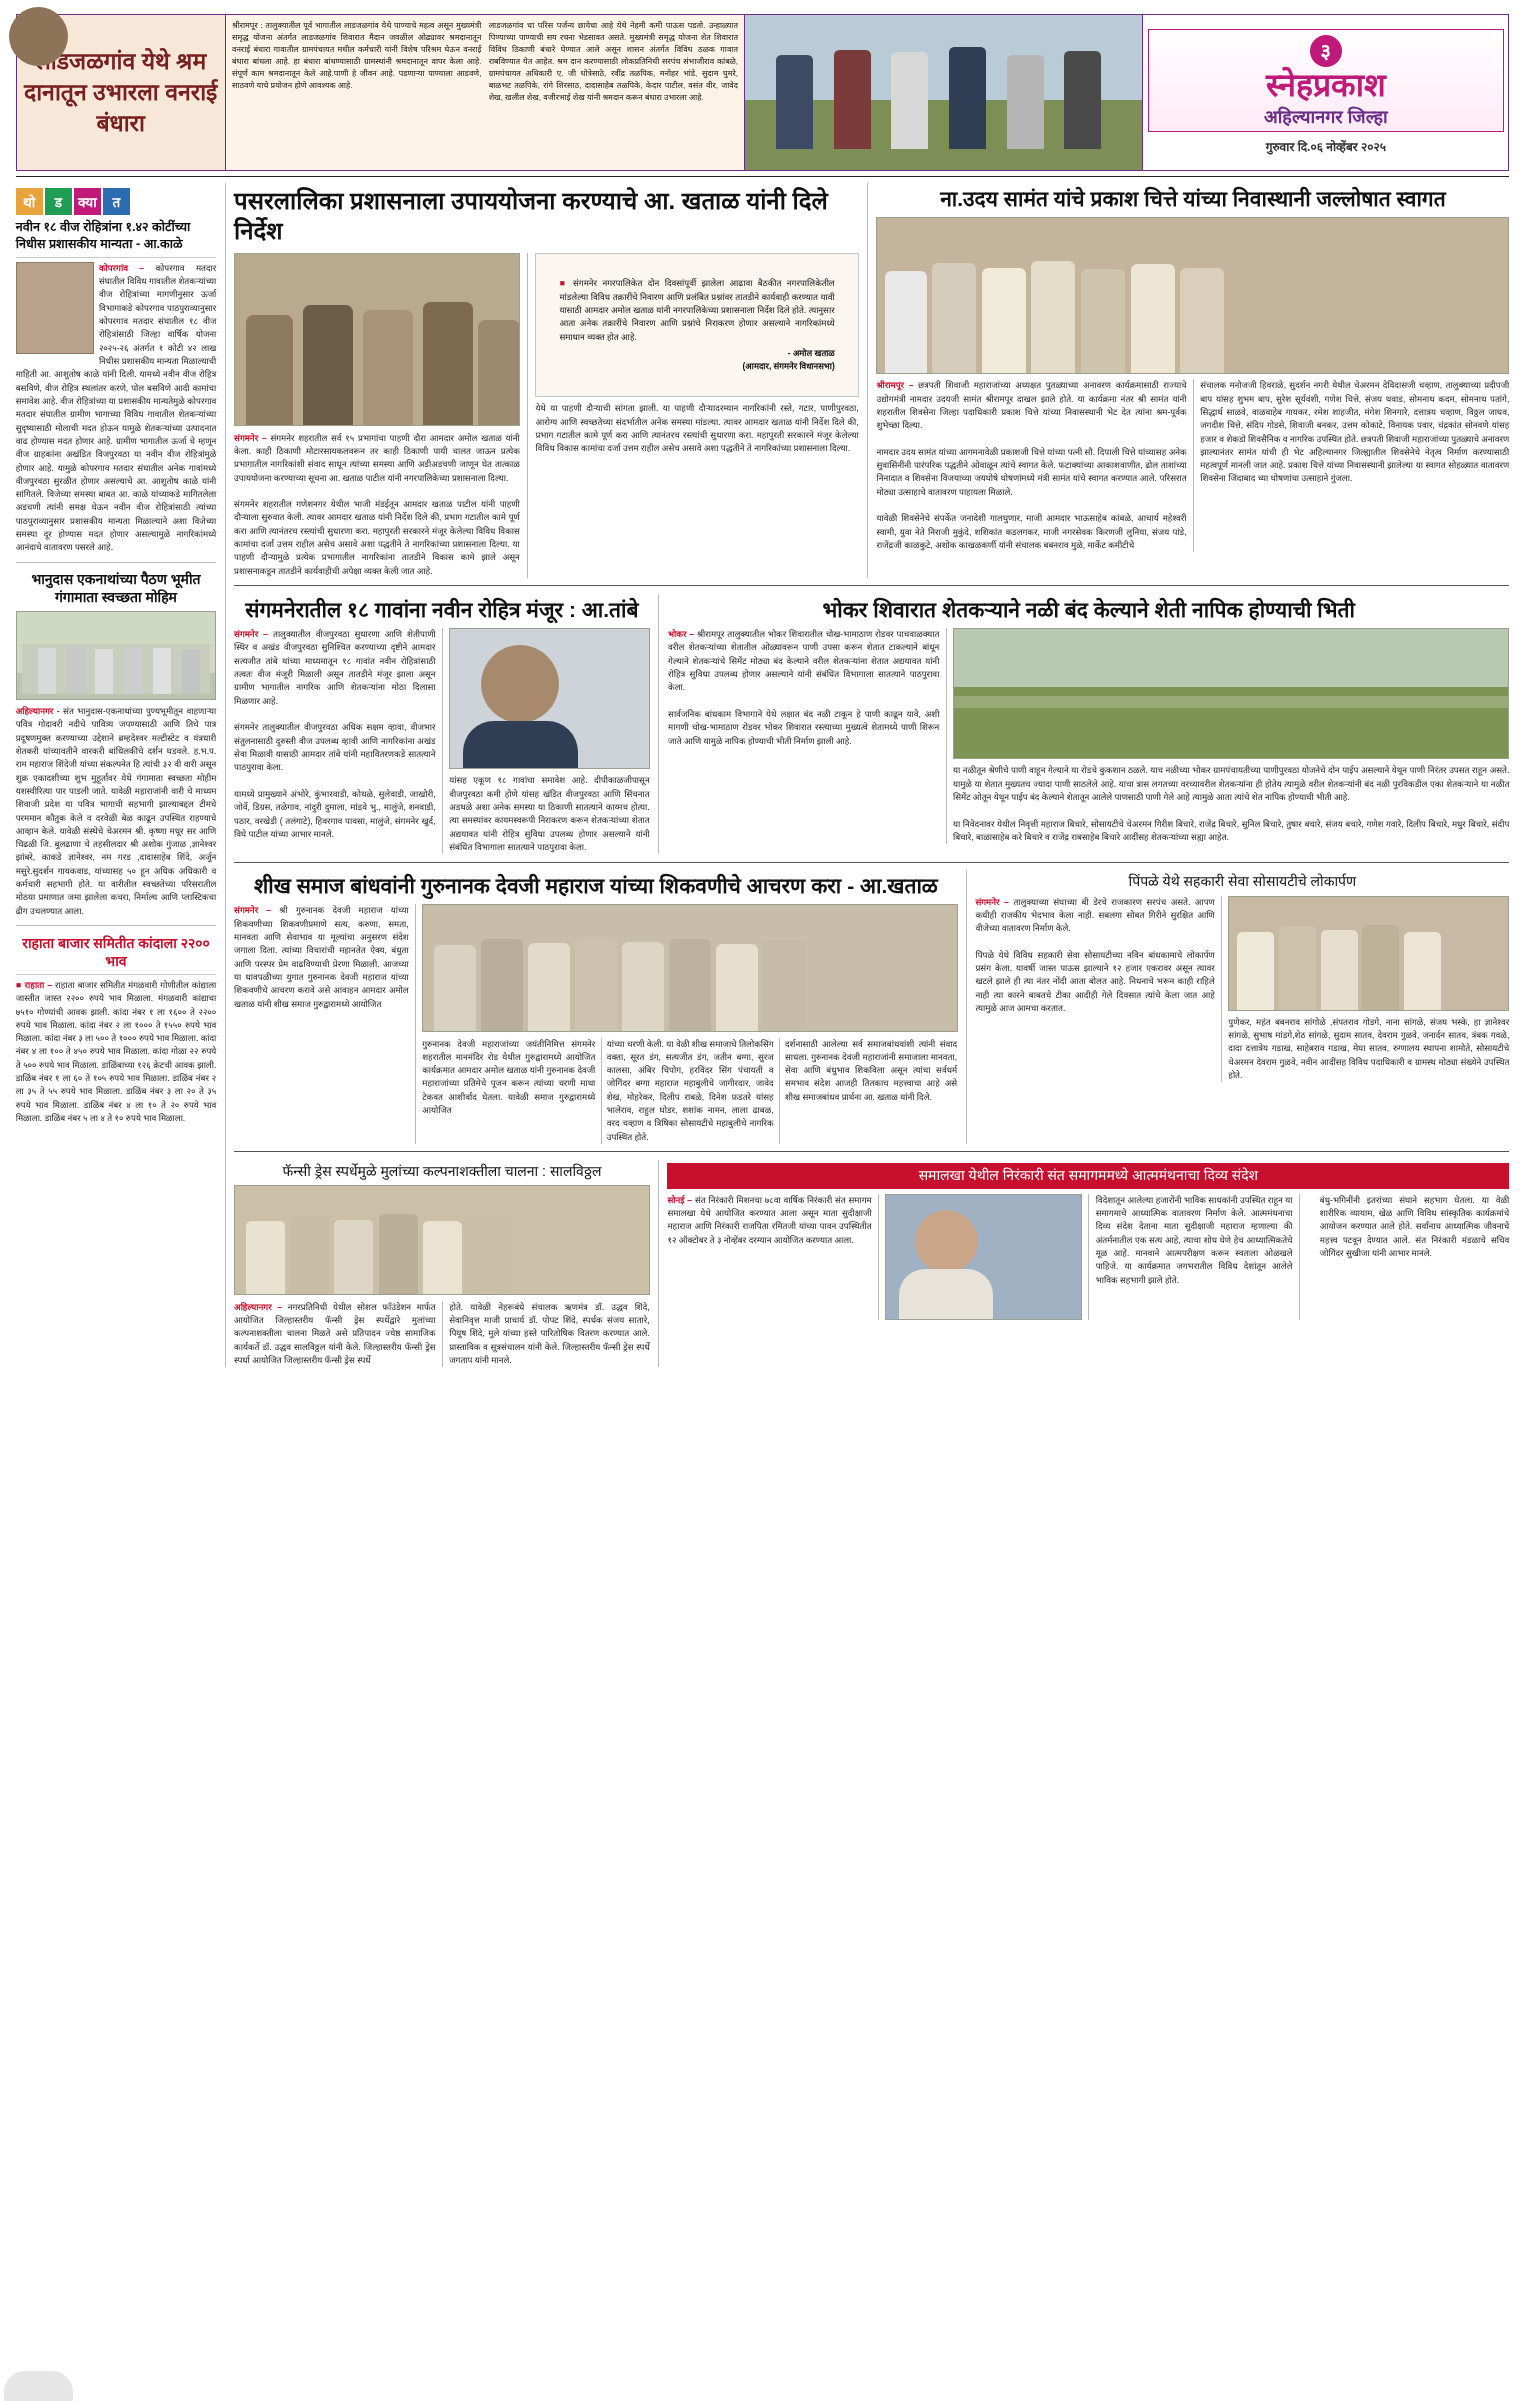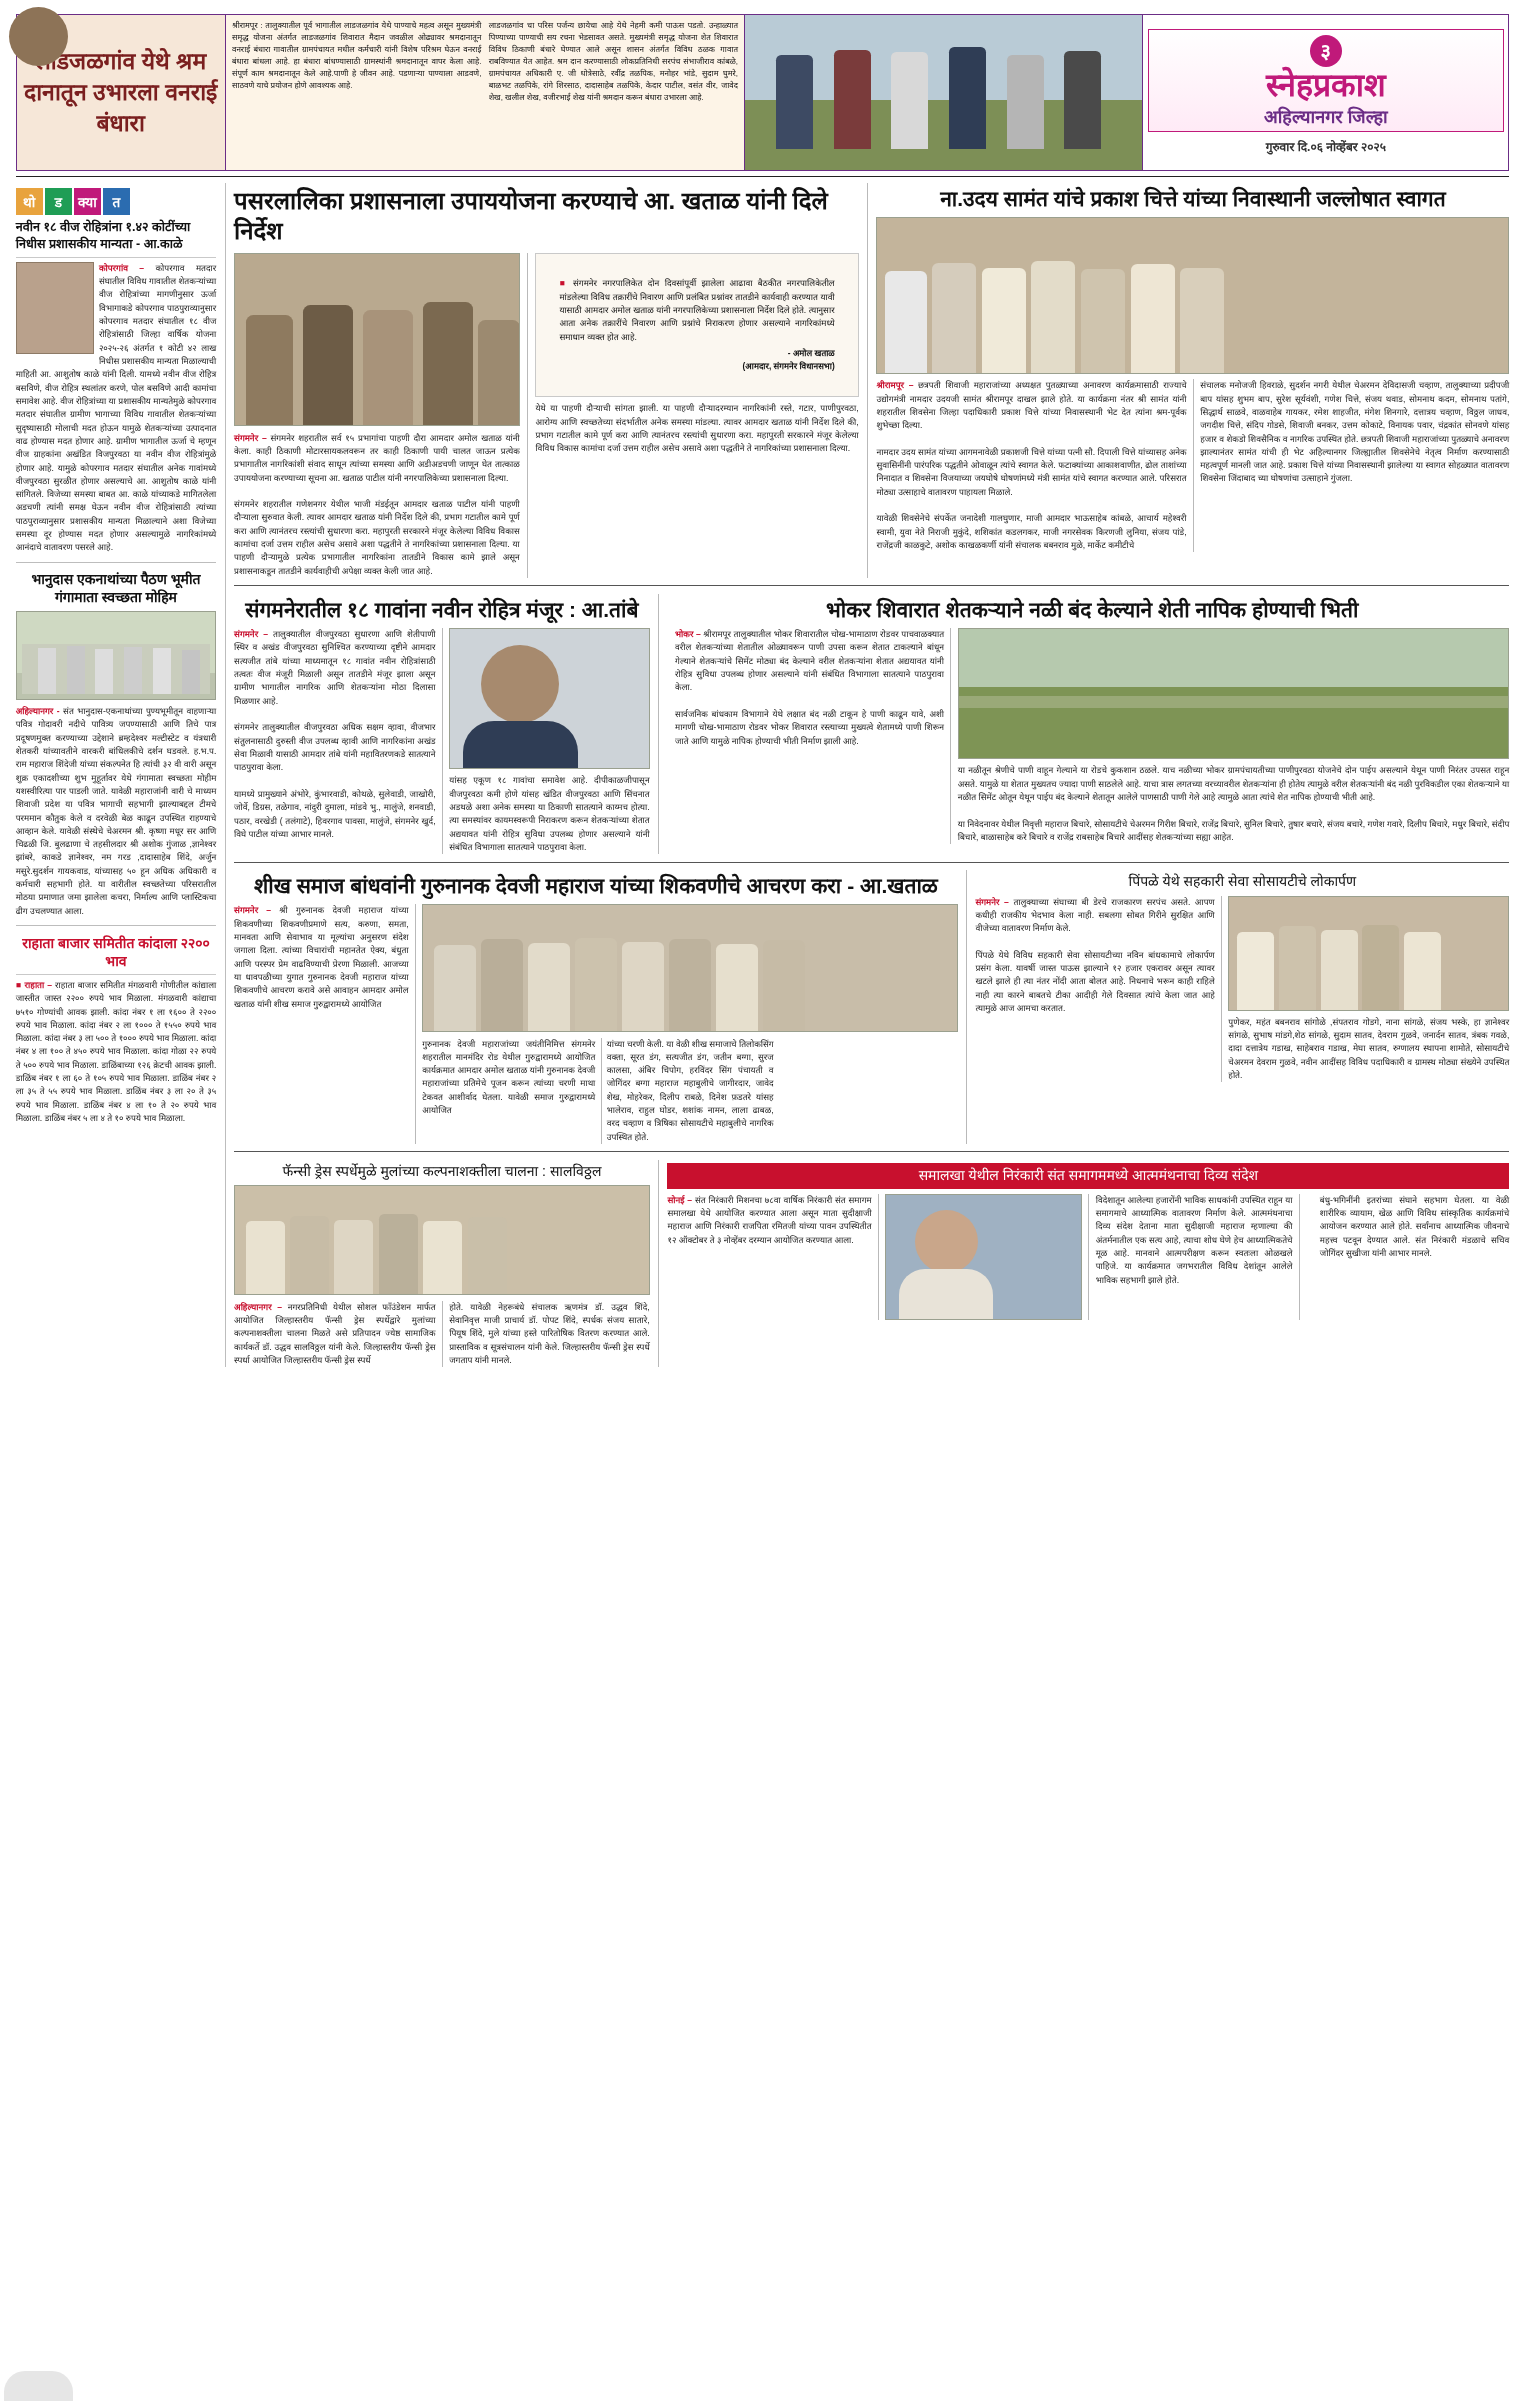--- a/index.html
+++ b/index.html
@@ -364,21 +364,21 @@
               <div class="photo indoor" style="height:141px;margin-bottom:5.2px;">
                 <div style="position:absolute;inset:0;background:#cdd3d8;"></div>
                 <div style="position:absolute;left:31px;top:15.7px;width:78px;height:78px;border-radius:50%;background:#a78a6e;"></div>
                 <div style="position:absolute;left:13px;bottom:0;width:115px;height:47px;background:#2f3d55;border-radius:31px 31px 0 0;"></div>
               </div>
               <div class="body-txt">यांसह एकूण १८ गावांचा समावेश आहे. दीपीकाळजीपासून वीजपुरवठा कमी होणे यांसह खंडित वीजपुरवठा आणि सिंचनात अडथळे अशा अनेक समस्या या ठिकाणी सातत्याने काय्मच होत्या. त्या समस्यांवर कायमस्वरूपी निराकरण करून शेतकऱ्यांच्या शेतात अद्ययावत यांनी रोहित्र सुविधा उपलब्ध होणार असल्याने यांनी संबंधित विभागाला सातत्याने पाठपुरावा केला.</div>
             </div>
           </div>
         </div>
 
-        <div style="flex:1;padding-left:16px;" class="col-rule">
+        <div style="flex:1;padding-left:9px;" class="col-rule">
           <div class="headline-lg center">भोकर शिवारात शेतकऱ्याने नळी बंद केल्याने शेती नापिक होण्याची भिती</div>
           <div class="cols">
             <div style="width:33%;padding-right:6.3px;" class="body-txt">
               <span class="hl red">भोकर –</span>
               <span style="white-space:pre-line;">श्रीरामपूर तालुक्यातील भोकर शिवारातील चोख-भामाठाण रोडवर पाचवाळक्यात वरील शेतकऱ्यांच्या शेतातील ओळ्यावरून पाणी उपसा करून शेतात टाकल्याने बांधून गेल्याने शेतकऱ्यांचे सिमेंट मोठ्या बंद केल्याने वरील शेतकऱ्यांना शेतात अद्ययावत यांनी रोहित्र सुविधा उपलब्ध होणार असल्याने यांनी संबंधित विभागाला सातत्याने पाठपुरावा केला.
 
 सार्वजनिक बांधकाम विभागाने येथे लक्षात बंद नळी टाकून हे पाणी काढून यावे, अशी मागणी चोख-भामाठाण रोडवर भोकर शिवारात रस्त्याच्या मुख्यत्वे शेतामध्ये पाणी शिरून जाते आणि यामुळे नापिक होण्याची भीती निर्माण झाली आहे.</span>
             </div>
             <div style="width:67%;padding-left:6.3px;" class="col-rule">
               <div class="photo field" style="height:131px;margin-bottom:5.2px;">
@@ -415,20 +415,23 @@
                 <div style="position:absolute;left:199px;bottom:0;width:42px;height:89px;background:#ded6c5;border-radius:6.3px 6.3px 0 0;"></div>
                 <div style="position:absolute;left:246px;bottom:0;width:42px;height:92px;background:#bdb29d;border-radius:6.3px 6.3px 0 0;"></div>
                 <div style="position:absolute;left:293px;bottom:0;width:42px;height:87px;background:#e6dfcd;border-radius:6.3px 6.3px 0 0;"></div>
                 <div style="position:absolute;left:340px;bottom:0;width:42px;height:91px;background:#c6bba6;border-radius:6.3px 6.3px 0 0;"></div>
               </div>
               <div class="cols">
                 <div style="width:33.3%;padding-right:5.2px;" class="body-txt">गुरुनानक देवजी महाराजांच्या जयंतीनिमित्त संगमनेर शहरातील मानमंदिर रोड येथील गुरुद्वारामध्ये आयोजित कार्यक्रमात आमदार अमोल खताळ यांनी गुरुनानक देवजी महाराजांच्या प्रतिमेचे पूजन करून त्यांच्या चरणी माथा टेकवत आशीर्वाद घेतला. यावेळी समाज गुरुद्वारामध्ये आयोजित</div>
                 <div style="width:33.3%;padding:0 5.2px;" class="body-txt col-rule">यांच्या चरणी केली.
 
 या वेळी शीख समाजाचे तिलोकसिंग वक्ता, सूरत डंग, सत्यजीत डंग, जतीन बग्गा, सुरज कालसा, अंबिर चिपोग, हरविंदर सिंग पंचायती व जोगिंदर बग्गा महाराज महाबुलीचे जागीरदार, जावेद शेख, मोहरेकर, दिलीप राबळे, दिनेश फ़डतरे यांसह भालेराव, राहुल घोडर, शशांक नामन, लाला ढाबळ, वरद चव्हाण व त्रिषिका सोसायटीचे महाबुलीचे नागरिक उपस्थित होते.</div>
+                <div style="width:33.3%;padding-left:5.2px;" class="body-txt col-rule">दर्शनासाठी आलेल्या सर्व समाजबांधवांशी त्यांनी संवाद साधला.
+
+गुरुनानक देवजी महाराजांनी समाजाला मानवता, सेवा आणि बंधुभाव शिकविला असून त्यांचा सर्वधर्म समभाव संदेश आजही तितकाच महत्त्वाचा आहे असे शीख समाजबांधव प्रार्थना आ. खताळ यांनी दिले.</div>
               </div>
             </div>
           </div>
         </div>
 
         <div style="flex:1;padding-left:8.4px;" class="col-rule">
           <div class="headline-md center">पिंपळे येथे सहकारी सेवा सोसायटीचे लोकार्पण</div>
           <div class="cols">
             <div style="width:46%;padding-right:6.3px;" class="body-txt">
               <span class="hl red">संगमनेर –</span>

